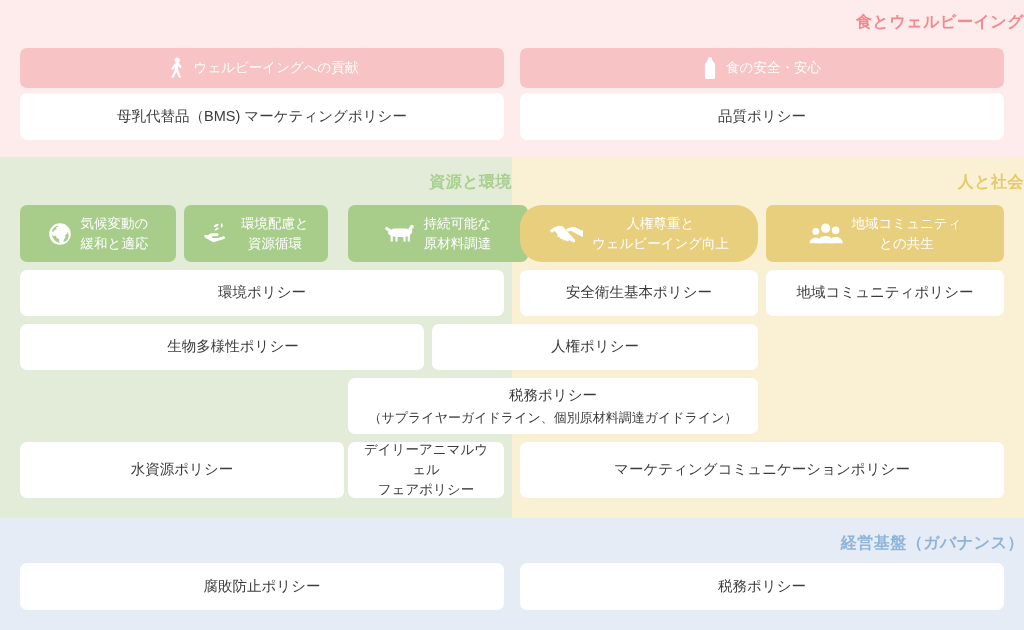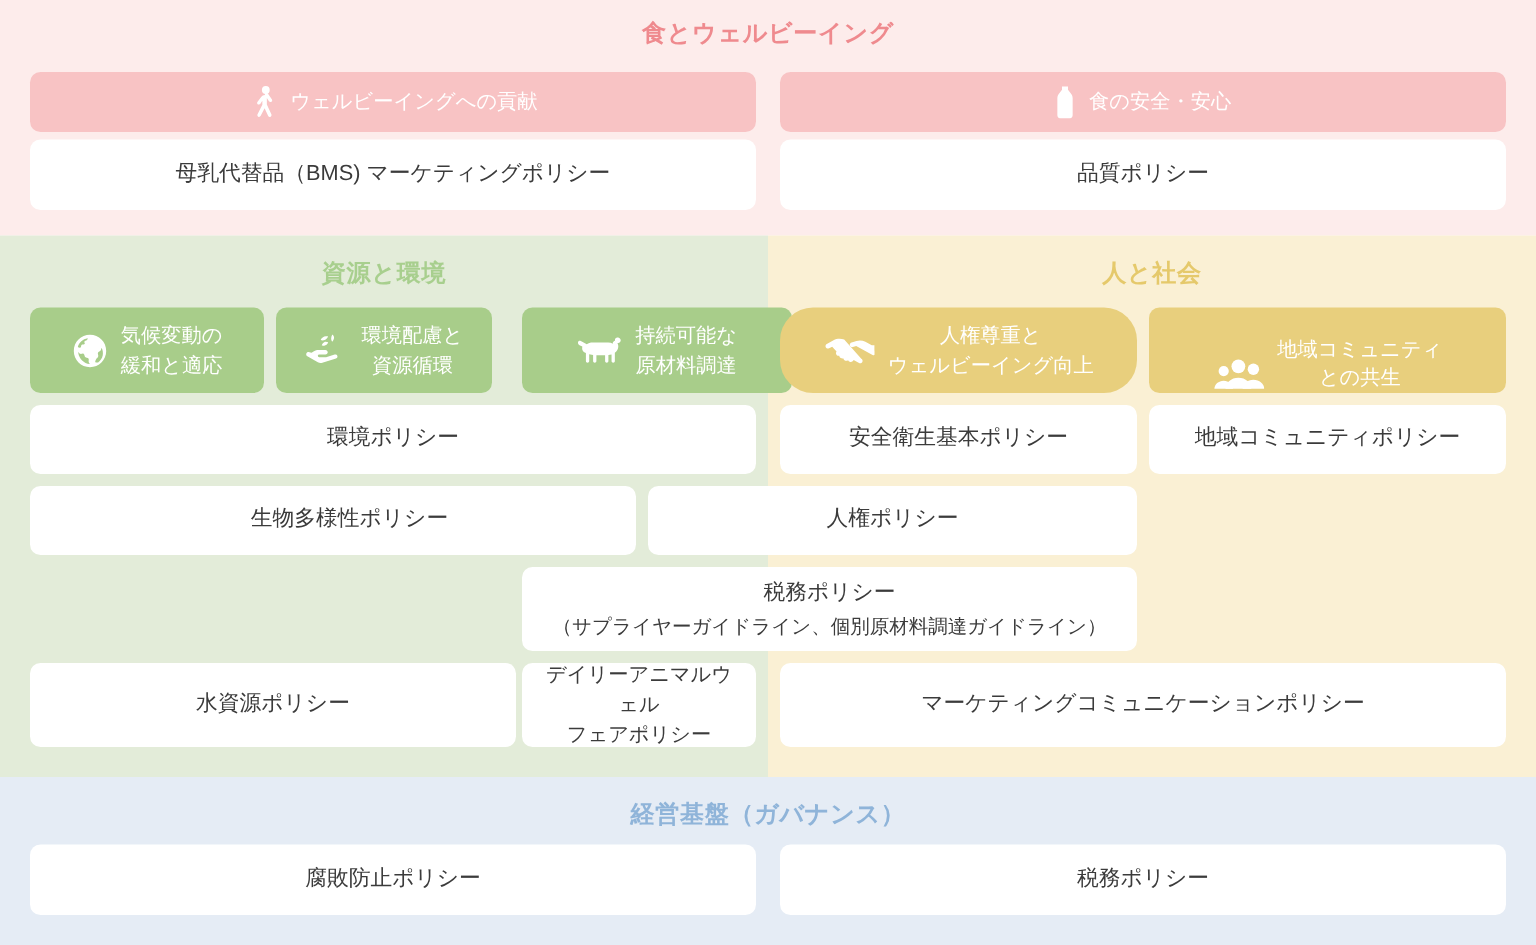--- a/index.html
+++ b/index.html
@@ -30,21 +30,21 @@
   }
   .band-food    { top: 0;   height: 157px; background: #fdeceb; }
   .band-env     { top: 157px; height: 361px; width: 512px; left: 0;   background: #e3ecd9; }
   .band-people  { top: 157px; height: 361px; width: 512px; left: 512px; background: #faf0d4; }
   .band-gov     { top: 518px; height: 112px; background: #e5ecf5; }
 
   .band-title {
     position: absolute;
     left: 0;
     width: 100%;
-    text-align: center;
+    text-align: right;
     font-size: 16px;
     font-weight: bold;
     letter-spacing: 0.5px;
     white-space: nowrap;
   }
   .band-food  .band-title { top: 12px; color: #ef8a8e; }
   .band-env   .band-title { top: 15px; color: #a8cf8e; }
   .band-people .band-title{ top: 15px; color: #e5c96b; }
   .band-gov   .band-title { top: 15px; color: #8fb4d9; }
 
@@ -169,21 +169,21 @@
     <span class="pill-icon">
       <svg width="34" height="24" viewBox="0 0 34 24" aria-hidden="true">
         <path d="M13.8 4.4c-2.3-.9-4.9-.8-7.1.4L2.2 7.3c-.8.4-1.1 1.4-.7 2.2.4.8 1.4 1.1 2.2.7l2.1-1.1 2.9 3.3c-.6.7-.5 1.8.2 2.4.5.4 1.1.5 1.6.3.1.7.5 1.3 1.1 1.6.5.3 1.1.3 1.6.1.1.6.5 1.2 1 1.5.7.4 1.6.3 2.2-.2.2.5.6.9 1.1 1.1.9.4 1.9 0 2.4-.8l.2-.4 3.6 2c.8.4 1.8.1 2.2-.7.4-.8.1-1.8-.7-2.2L13.8 4.4z"></path>
         <path d="M32.2 8.2l-4.3-2.3c-1.8-1-3.9-1.2-5.9-.6l-3.3 1c-.9.3-1.4 1.2-1.1 2.1.3.9 1.2 1.3 2 1l2.2-.7 10.9 5.9c.8.4 1.8.1 2.2-.7.4-.8.1-1.7-.7-2.1v-3.6z"></path>
       </svg>
     </span>
     <span class="pill-label">人権尊重と
 ウェルビーイング向上</span>
   </div>
 
-  <div class="pill yellow" style="left:766px; top:205px; width:238px; height:57px;align-items:flex-end;">
+  <div class="pill yellow" style="left:766px; top:205px; width:238px; height:57px;">
     <span class="pill-icon">
       <svg width="34" height="24" viewBox="0 0 34 24" aria-hidden="true">
         <circle cx="6.8" cy="9.4" r="3.4"></circle>
         <path d="M.6 21.2c0-3 2.8-5.4 6.2-5.4s6.2 2.4 6.2 5.4H.6z"></path>
         <circle cx="26.6" cy="8.2" r="3.8"></circle>
         <path d="M19.4 21.2c0-3.4 3.2-6.1 7.2-6.1s7.2 2.7 7.2 6.1H19.4z"></path>
         <circle cx="16.6" cy="6.2" r="4.6"></circle>
         <path d="M8 21.2c0-4 3.8-7.3 8.6-7.3s8.6 3.3 8.6 7.3H8z"></path>
       </svg>
     </span>

